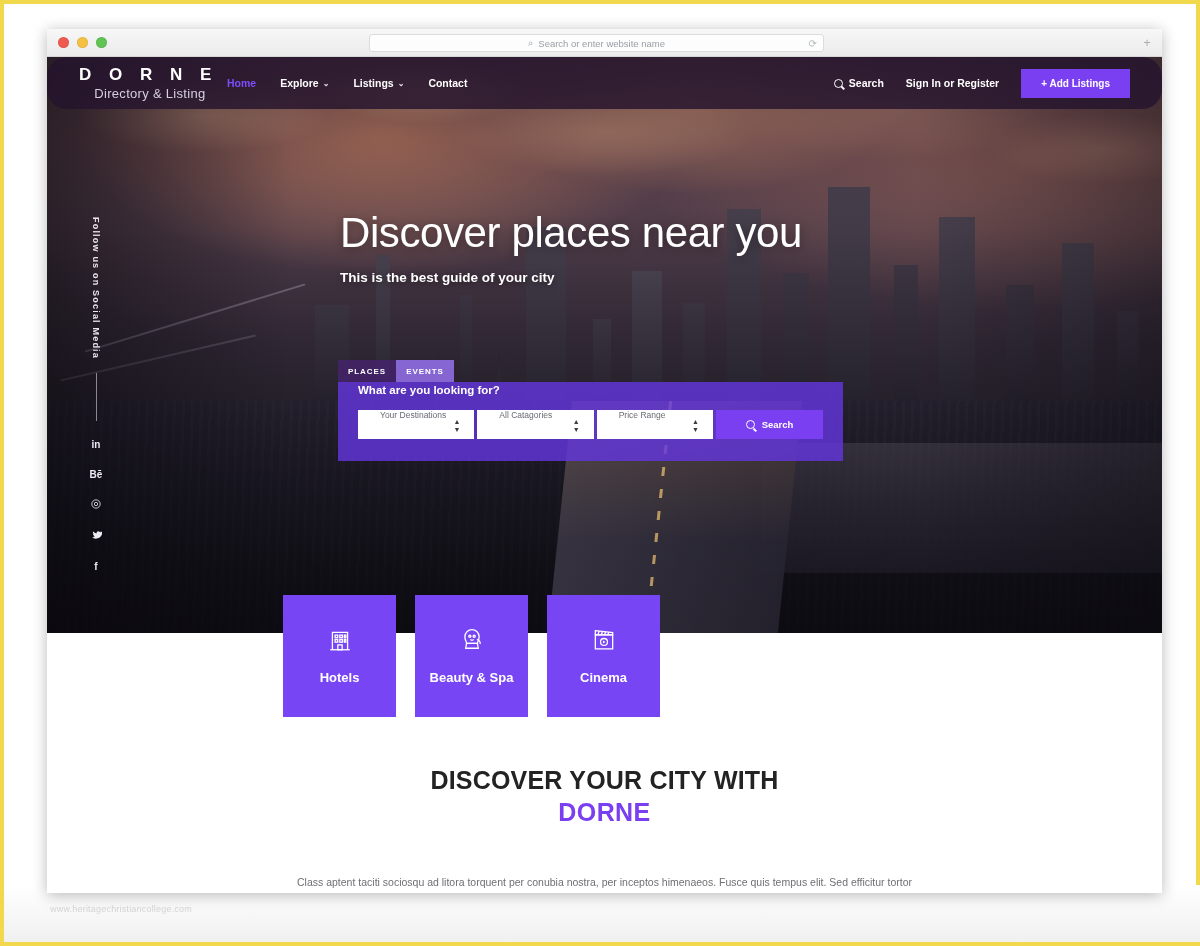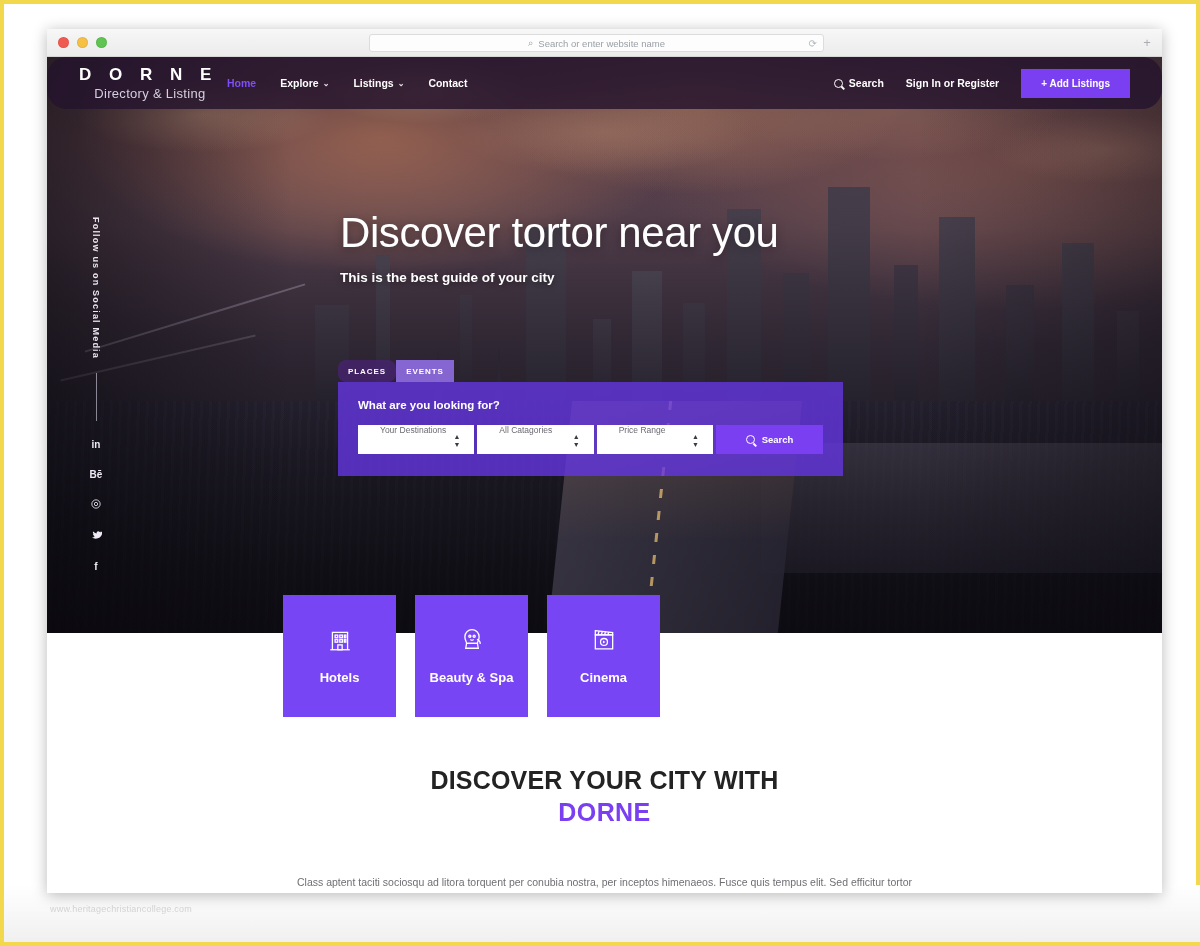--- a/index.html
+++ b/index.html
@@ -330,25 +330,25 @@
   }
   .wtab {
     font-size: 8px;
     font-weight: bold;
     letter-spacing: .9px;
     color: #ffffff;
     display: flex; align-items: center; justify-content: center;
     width: 58px;
     cursor: pointer;
   }
-  .wtab.places { background: rgba(74,35,118,0.72); border-radius: 8px; }
+  .wtab.places { background: rgba(74,35,118,0.72); }
   .wtab.events { background: rgba(146,112,232,0.88); }
   .widget-body {
     background: rgba(100,54,224,0.80);
-    padding: 17px 20px 22px;
+    padding: 2px 20px 22px;
   }
   .widget-heading {
     font-size: 11.5px;
     font-weight: bold;
     color: #ffffff;
     margin-bottom: 14px;
   }
   .widget-fields {
     display: flex;
     gap: 3px;
@@ -562,21 +562,21 @@
           </div>
           <div class="social-icon">
             <svg width="11" height="10" viewBox="0 0 24 24" fill="#efeaf6">
               <path d="M23 4.9c-.8.4-1.7.7-2.6.8a4.1 4.1 0 0 0 1.8-2.3c-.9.5-1.8.9-2.9 1.1a4.1 4.1 0 0 0-7 3.7A11.6 11.6 0 0 1 4 3.8a4.1 4.1 0 0 0 1.3 5.5c-.7 0-1.4-.2-2-.5a4.1 4.1 0 0 0 3.3 4c-.6.2-1.3.2-2 .1a4.1 4.1 0 0 0 3.8 2.9A11.6 11.6 0 0 1 1 18.1a16.4 16.4 0 0 0 8.9 2.6c10.7 0 16.6-9 16.3-17 .9-.6 1.6-1.4 2.2-2.3z"></path>
             </svg>
           </div>
           <div class="social-icon">f</div>
         </div>
 
         <div class="hero-copy">
-          <div class="hero-title">Discover tortor near you</div>
+          <div class="hero-title">Discover places near you</div>
           <div class="hero-sub">This is the best guide of your city</div>
         </div>
 
         <div class="search-widget">
           <div class="widget-tabs">
             <div class="wtab places">PLACES</div>
             <div class="wtab events">EVENTS</div>
           </div>
           <div class="widget-body">
             <div class="widget-heading">What are you looking for?</div>

